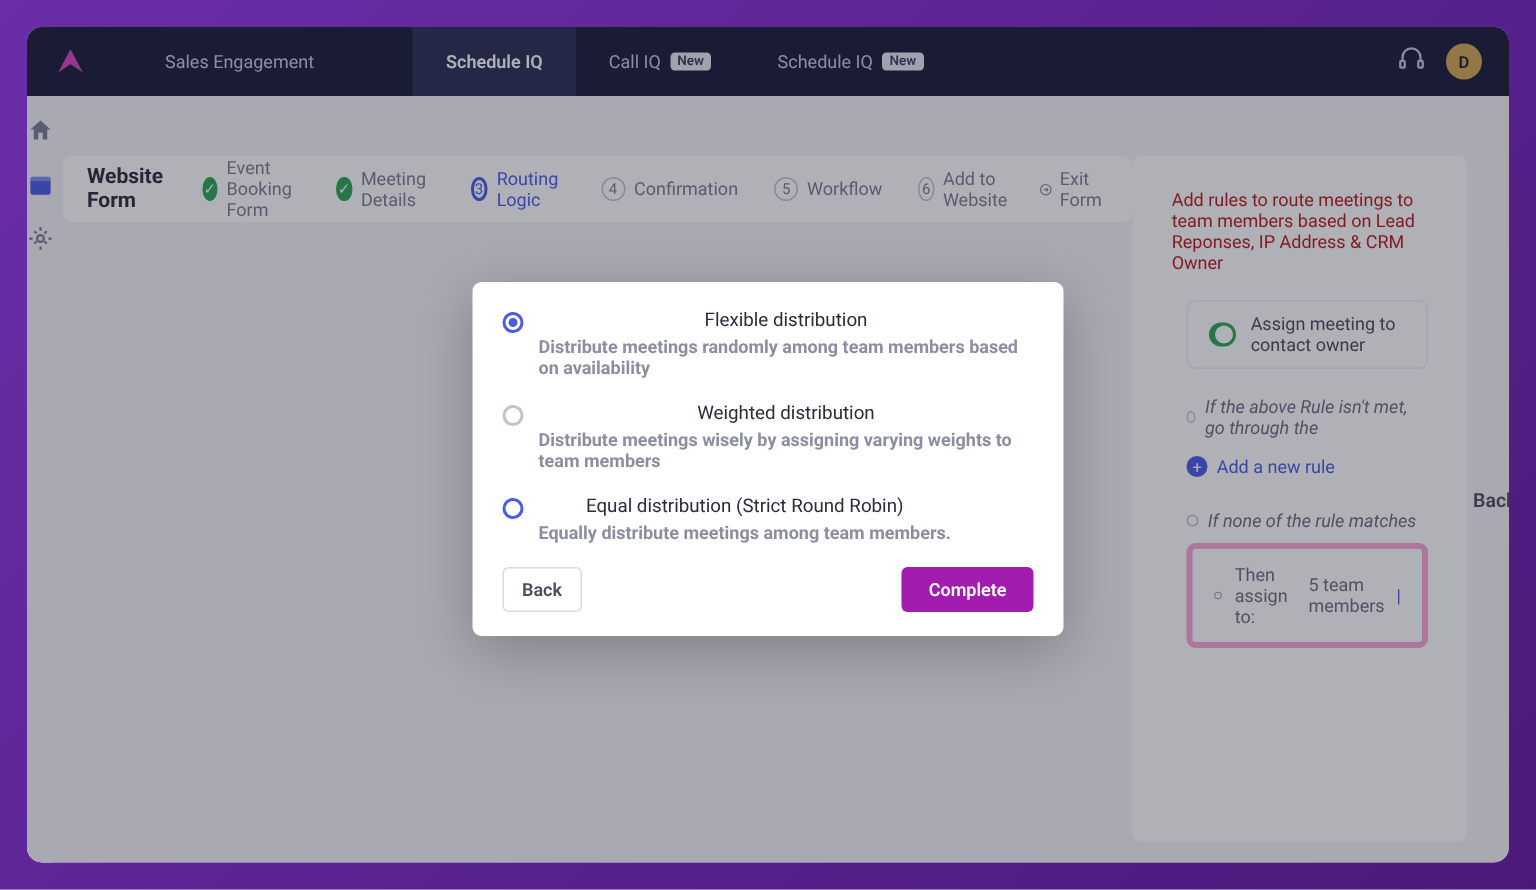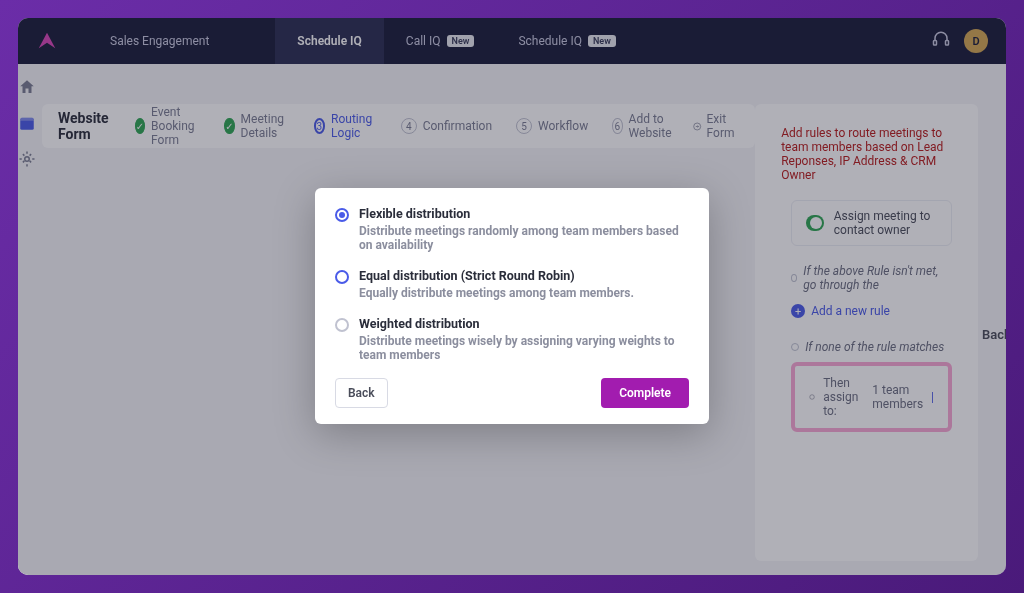--- a/index.html
+++ b/index.html
@@ -43,21 +43,21 @@
 .footer{display:flex;align-items:center;padding:12px 4px 0;}
 .ft-back{font-size:13px;font-weight:600;color:#4a4d5a;cursor:pointer;}
 .ft-save{margin-left:auto;background:#6d28d9;color:#fff;font-size:13px;font-weight:600;padding:9px 16px;border-radius:5px;cursor:pointer;border:none;}
 .overlay{position:absolute;inset:0;background:rgba(30,30,50,0.35);display:flex;align-items:flex-start;justify-content:center;padding-top:170px;}
 .modal{width:394px;background:#fff;border-radius:6px;padding:18px 20px 16px;box-shadow:0 10px 40px rgba(0,0,0,0.25);}
 .m-title{font-weight:700;font-size:14px;color:#2a2d3a;margin-bottom:14px;}
 .opt{display:flex;gap:10px;margin-bottom:16px;align-items:flex-start;}
 .radio{width:14px;height:14px;border:2px solid #c0c2d0;border-radius:50%;margin-top:2px;flex-shrink:0;position:relative;}
 .radio.sel{border-color:#4a5be8;}
 .radio.sel::after{content:'';position:absolute;inset:2px;background:#4a5be8;border-radius:50%;}
-.opt-t{font-size:12.5px;font-weight:700;color:#2a2d3a;margin-bottom:3px;}
+.opt-t{font-size:12.5px;font-weight:400;color:#2a2d3a;margin-bottom:3px;text-align:center;}
 .opt-d{font-size:12px;color:#8b8e9e;font-weight:bold;}
 .m-foot{display:flex;margin-top:8px;}
 .m-back{border:1px solid #d8dae4;background:#fff;padding:7px 12px;border-radius:4px;font-size:12px;font-weight:600;color:#4a4d5a;cursor:pointer;}
 .m-complete{margin-left:auto;background:#a21caf;color:#fff;border:none;padding:8px 18px;border-radius:4px;font-size:12px;font-weight:600;cursor:pointer;}
 </style>
 </head>
 <body>
 
 <div class="app">
   <div class="topbar">
@@ -162,21 +162,21 @@
             </div>
         </div>
 
         <div class="rule-block">
           <div class="rule-label">If none of the rule matches</div>
           <div class="assign-row">
             <svg width="12" height="12" viewBox="0 0 24 24" fill="none" stroke="currentColor" stroke-width="2">
                 <circle cx="12" cy="12" r="9"></circle>
               </svg>
             <span>Then assign to:</span>
-            <span>1 team members</span>
+            <span>5 team members</span>
             <span style="color:#4a5be8;">|</span>
           </div>
         </div>
       </div>
 
       <div class="footer">
         <span class="ft-back">Back</span>
         <button class="ft-save">Save &amp; Continue</button>
       </div>
     </div>
@@ -186,33 +186,33 @@
     <div class="modal">
 
       <div class="opt">
         <span class="radio sel"></span>
         <div>
           <div class="opt-t">Flexible distribution</div>
           <div class="opt-d">Distribute meetings randomly among team members based on availability</div>
         </div>
       </div>
       <div class="opt">
+        <span class="radio"></span>
+        <div>
+          <div class="opt-t">Weighted distribution</div>
+          <div class="opt-d">Distribute meetings wisely by assigning varying weights to team members</div>
+        </div>
+      </div>
+      <div class="opt">
         <span class="radio" style="border-color:#4a5be8;"></span>
         <div>
           <div class="opt-t">Equal distribution (Strict Round Robin)</div>
           <div class="opt-d">Equally distribute meetings among team members.</div>
         </div>
       </div>
-      <div class="opt">
-        <span class="radio"></span>
-        <div>
-          <div class="opt-t">Weighted distribution</div>
-          <div class="opt-d">Distribute meetings wisely by assigning varying weights to team members</div>
-        </div>
-      </div>
 
       <div class="m-foot">
         <button class="m-back">Back</button>
         <button class="m-complete">Complete</button>
       </div>
     </div>
   </div>
 </div>
 
 </body></html>

